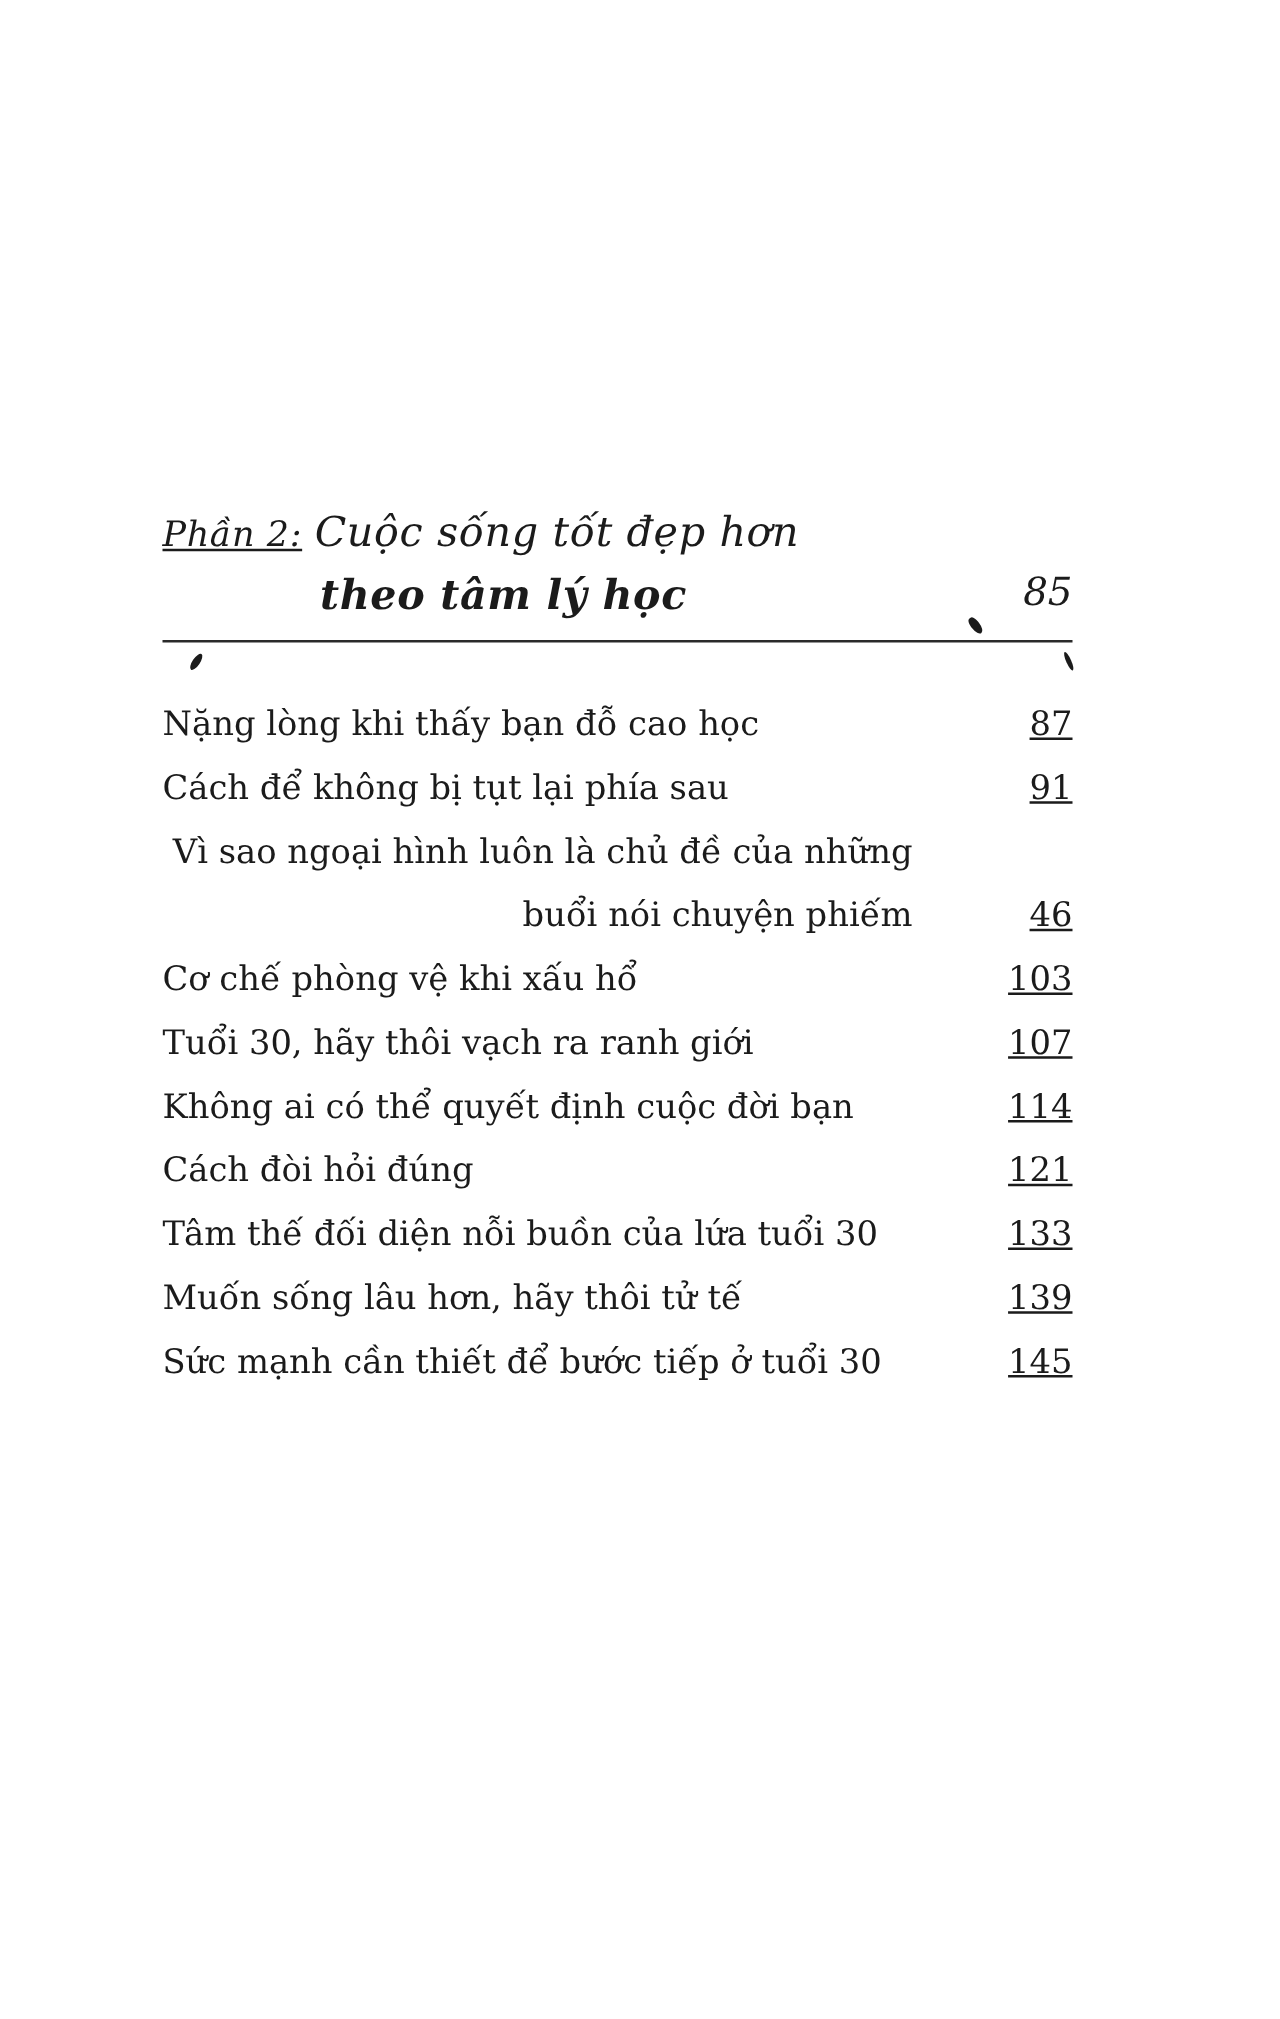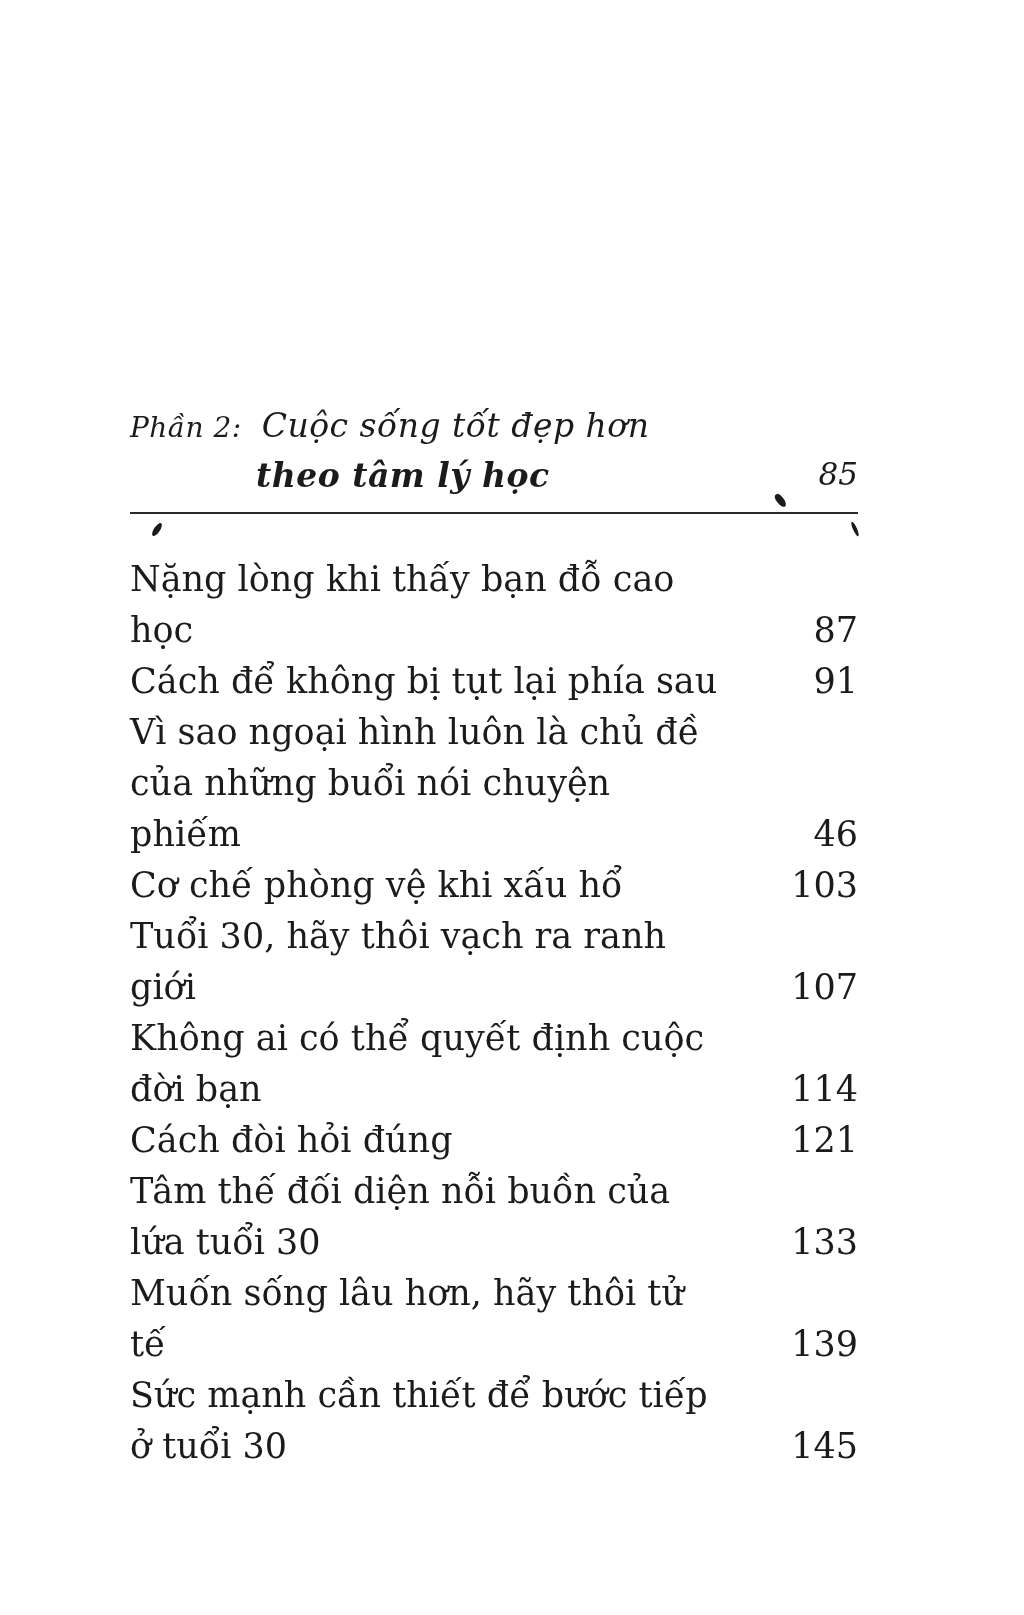--- a/index.html
+++ b/index.html
@@ -18,21 +18,21 @@
     display: flex;
     justify-content: space-between;
     align-items: flex-end;
   }
   .title-block {
     font-style: italic;
     font-size: 33px;
     line-height: 48px;
     letter-spacing: 0.5px;
   }
-  .part-label { font-size: 28px; margin-right: 20px; }
+  .part-label { font-size: 28px; margin-right: 10px; text-decoration: underline; }
   .title-line2 { padding-left: 126px; font-weight: bold; }
   .part-page {
     font-style: italic;
     font-size: 31px;
     line-height: 48px;
     padding-bottom: 2px;
     margin-top: 20px;
   }
 
   
@@ -52,29 +52,29 @@
     transform: rotate(34deg);
   }
   .mark-below-right {
     width: 4px; height: 16px;
     right: 1px; top: 9px;
     border-radius: 50%;
     transform: rotate(-24deg);
   }
 
   
-  .toc { margin-top: 40px; font-size: 35px; }
+  .toc { margin-top: 40px; font-size: 27px; text-align: right; }
   .entry {
     display: flex;
     justify-content: space-between;
     align-items: flex-end;
     line-height: 51px;
   }
   .entry-title { max-width: 600px; }
-  .entry-page { white-space: nowrap; }
+  .entry-page { white-space: nowrap; text-decoration: underline; }
 </style>
 </head>
 <body>
 
 <div class="page">
 
   <header>
     <div class="header-row">
       <div class="title-block">
         <span class="part-label">Phần 2:</span><span class="title-line1">Cuộc sống tốt đẹp hơn</span>

